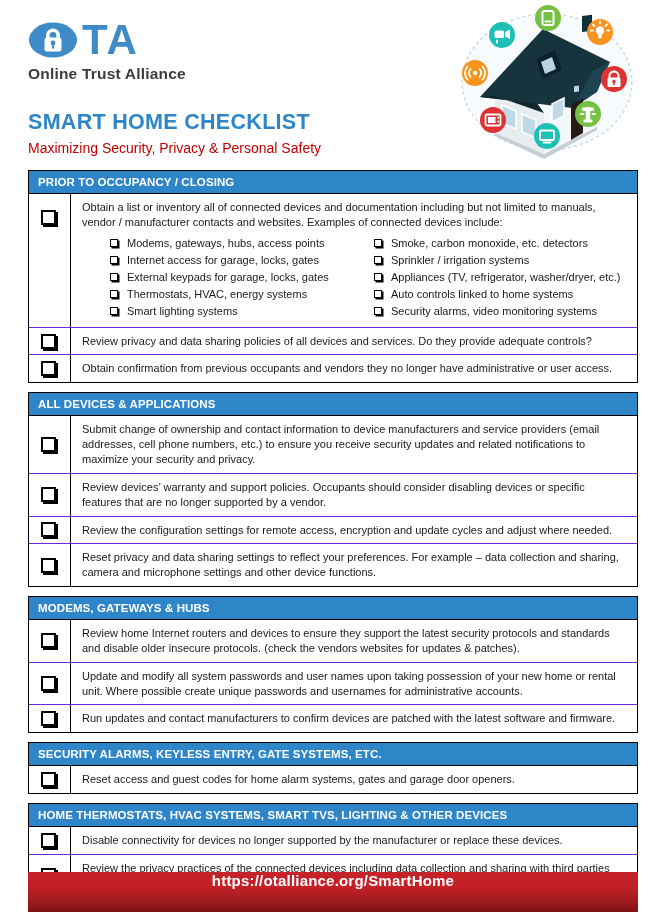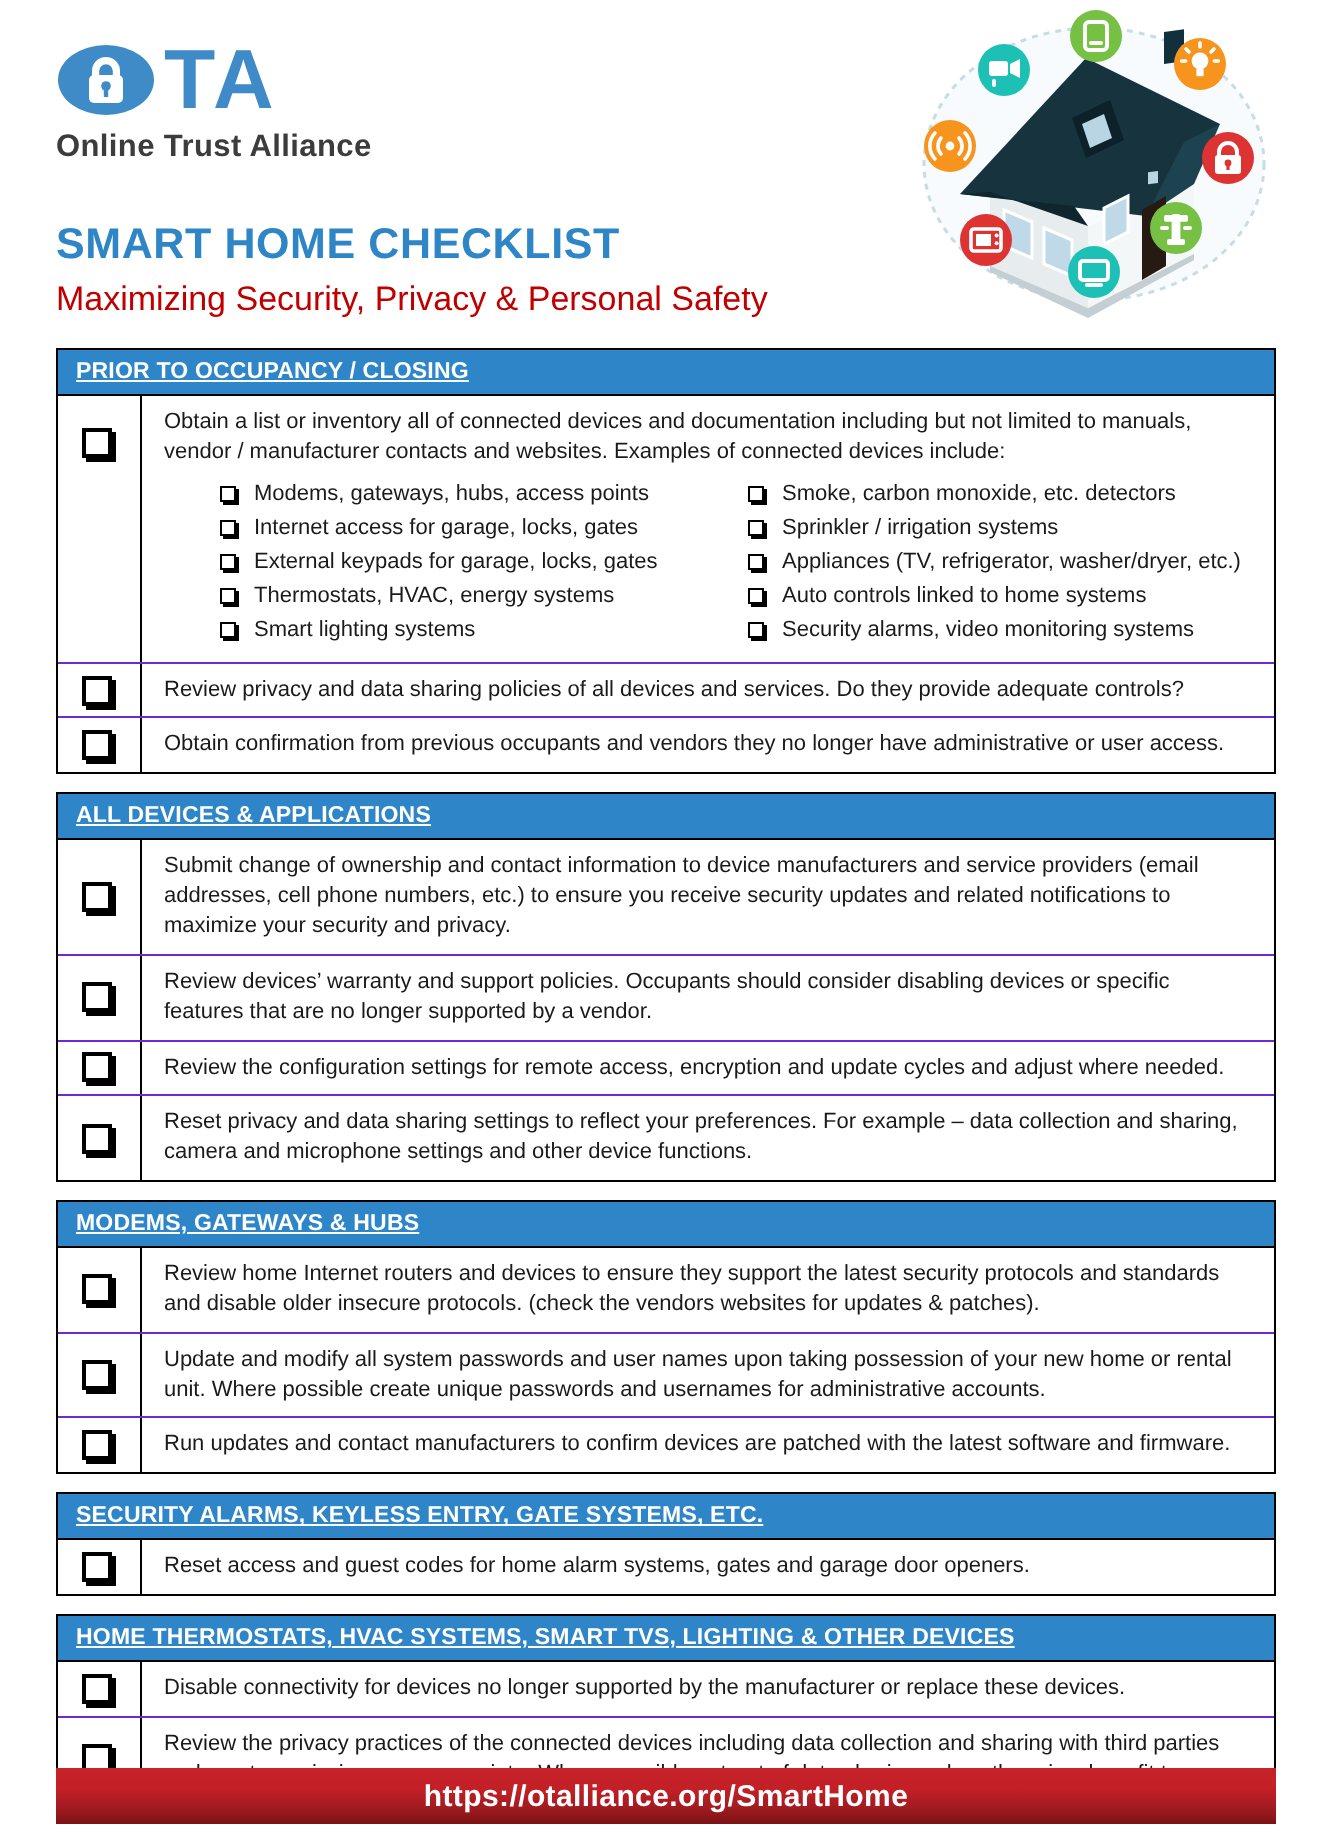--- a/index.html
+++ b/index.html
@@ -22,37 +22,36 @@
     font-size:15.5px;font-weight:bold;color:#3c3c3c;
     margin-top:3px;letter-spacing:0.2px;
   }
   .page-title{
     margin:27px 0 0 0;
     font-size:21.5px;font-weight:bold;color:var(--title-blue);
     letter-spacing:0.3px;
   }
   .page-subtitle{
     margin:5px 0 0 0;
-    font-size:17px;font-weight:normal;color:var(--accent-red);
+    font-size:14px;font-weight:normal;color:var(--accent-red);
   }
   
   .hero{position:absolute;top:2px;right:6px;width:220px;height:158px;}
   
   .tables{margin:14px 28px 0 28px;}
   .check-table{
     border:1px solid #000;
     margin-bottom:9px;
   }
   .sec-header{
     background:var(--accent-blue);
     color:#fff;font-weight:bold;font-size:11.5px;
     padding:5px 9px;
     border-bottom:1px solid #000;
     letter-spacing:0.1px;
-    text-decoration:underline;
   }
   .row{display:flex;border-bottom:1px solid #6d28d9;}
   .row:last-child{border-bottom:none;}
   .cb-cell{
     flex:0 0 41px;width:41px;
     border-right:1px solid #000;
     display:flex;justify-content:center;align-items:center;
   }
   .row.has-sub .cb-cell{align-items:flex-start;padding-top:14px;}
   .cb{
@@ -71,23 +70,23 @@
   .sub-right{flex:1;}
   .sub-item{display:flex;align-items:flex-start;font-size:11px;line-height:1.2;}
   .scb{
     flex:0 0 auto;width:6px;height:6px;background:#fff;
     border:1.5px solid #000;
     box-shadow:1.5px 1.5px 0 0 #000;
     margin:2px 9px 0 0;display:inline-block;
   }
   
   .urlbar{
-    position:absolute;left:28px;right:28px;bottom:7px;height:28px;
+    position:absolute;left:28px;right:28px;bottom:7px;height:40px;
     background:linear-gradient(180deg,#c52329 0%,#c22026 38%,#a01b20 72%,#7c1215 100%);
-    display:flex;align-items:center;justify-content:center;
+    display:flex;justify-content:center;
   }
   .urlbar span{color:#fff;font-weight:bold;font-size:15px;letter-spacing:0.2px;}
 </style>
 </head>
 <body>
 
 <div class="page">
 
   <div class="hdr">
     <div>

